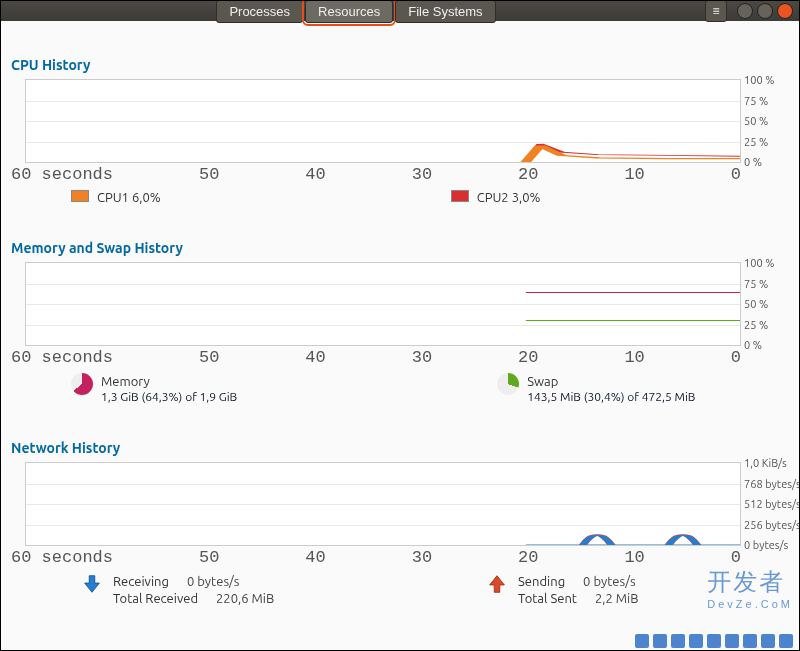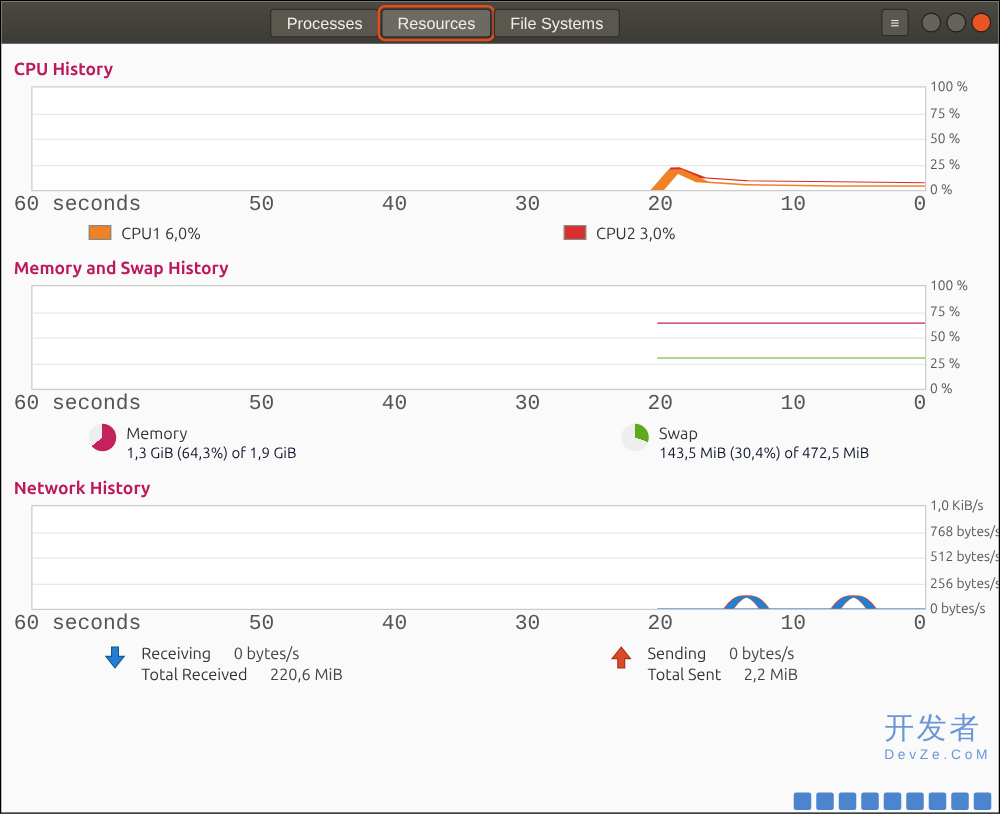--- a/index.html
+++ b/index.html
@@ -8,21 +8,21 @@
     font-size: 13px;
     color: #333;
     background: #fafafa;
     width: 800px;
     height: 651px;
     overflow: hidden;
     position: relative;
     border: 1px solid #000;
   }
   .titlebar {
-    height: 34px;
+    height: 20px;
     background: linear-gradient(to bottom, #4c4942, #3c3b36);
     display: flex;
     align-items: center;
     padding: 0 6px;
     gap: 0;
   }
   .tabs { display:flex; margin-left:auto; margin-right:auto; gap:2px; }
   .tab-btn {
     background: #5a574f;
     border: 1px solid #2e2d27;
@@ -50,21 +50,21 @@
   .win-btn {
     width:16px;height:16px;border-radius:50%;
     display:flex;align-items:center;justify-content:center;
     font-size:9px;cursor:pointer;margin-left:4px;
     border:1px solid #222;
   }
   .win-min{background:#67635a;}
   .win-max{background:#67635a;}
   .win-close{background:#e95420;}
   .content { padding: 6px 10px 0 10px; }
-  .section-title { font-weight:bold; font-size:14px; padding:6px 0; color:#be185d;}
+  .section-title { font-weight:bold; font-size:14px; padding:6px 0; color:#0369a1;margin-top:24px;}
   .graph-box {
     background:#fff;
     border:1px solid #ccc;
     height: var(--gh, 90px);
     margin: 0 48px 2px 14px;
     position:relative;
   }
   .graph-box .grid-line {
     position:absolute; left:0; right:0; border-top:1px solid #e8e8e8;
   }

